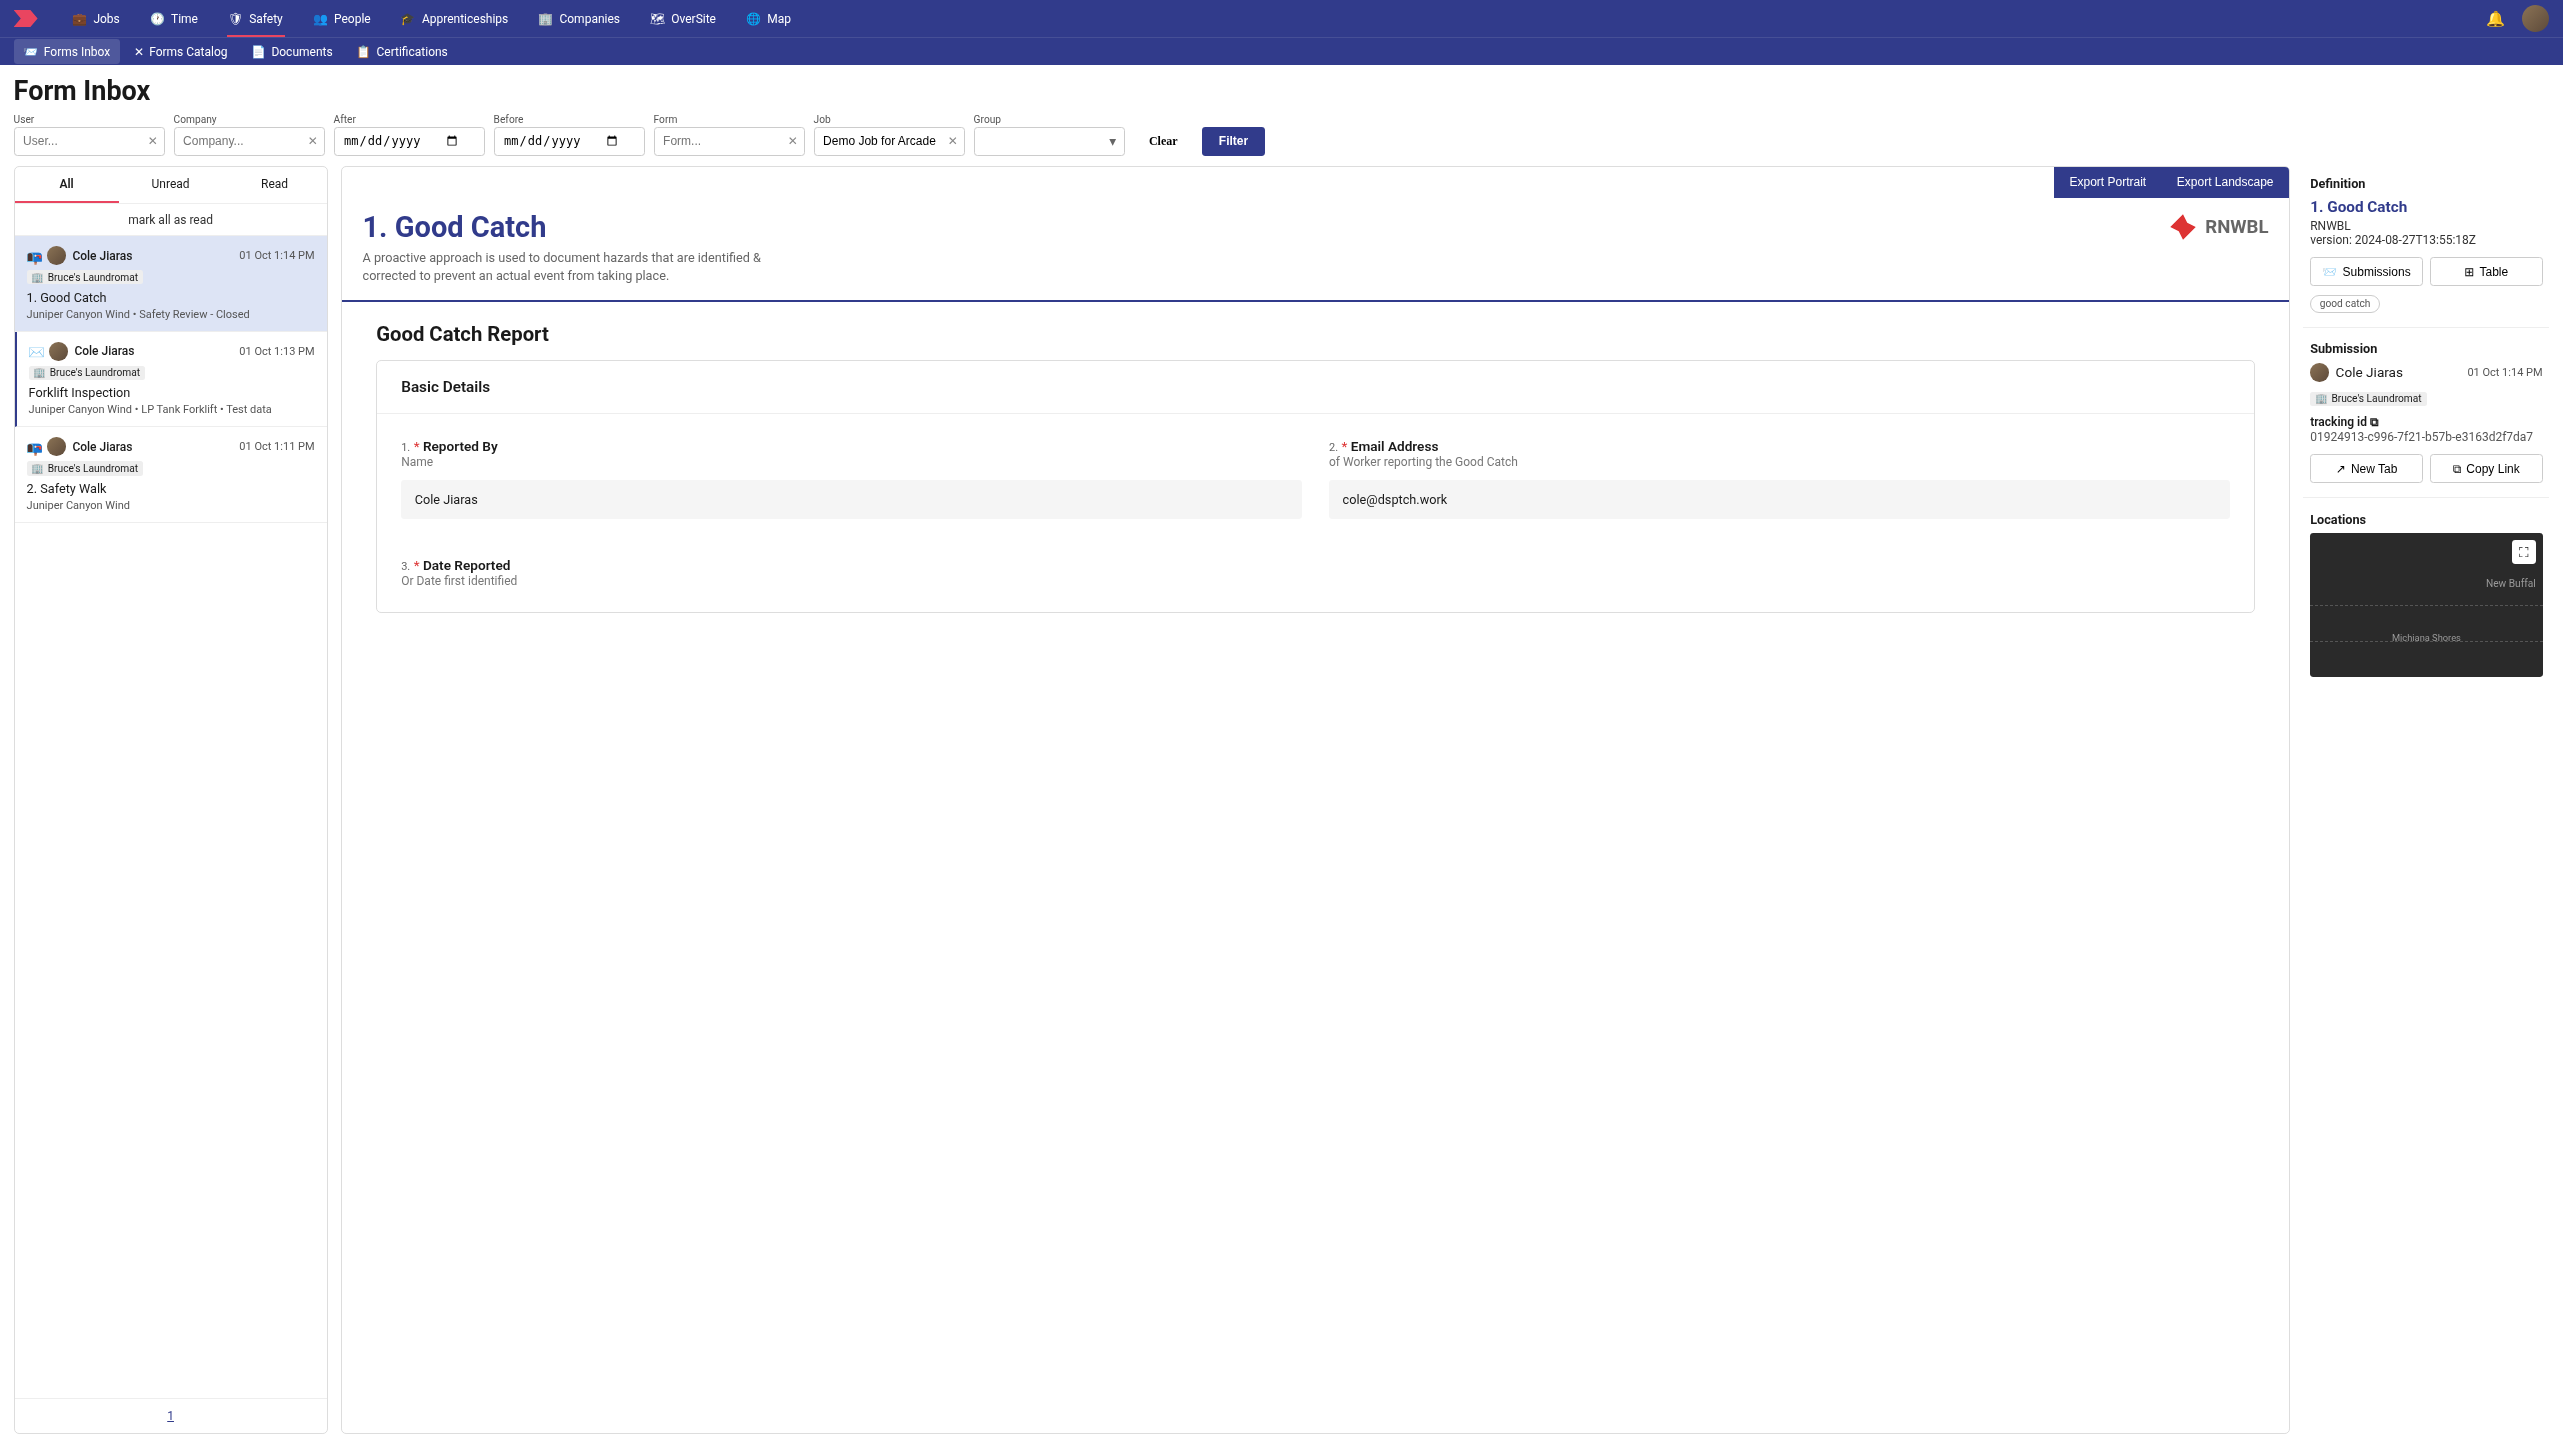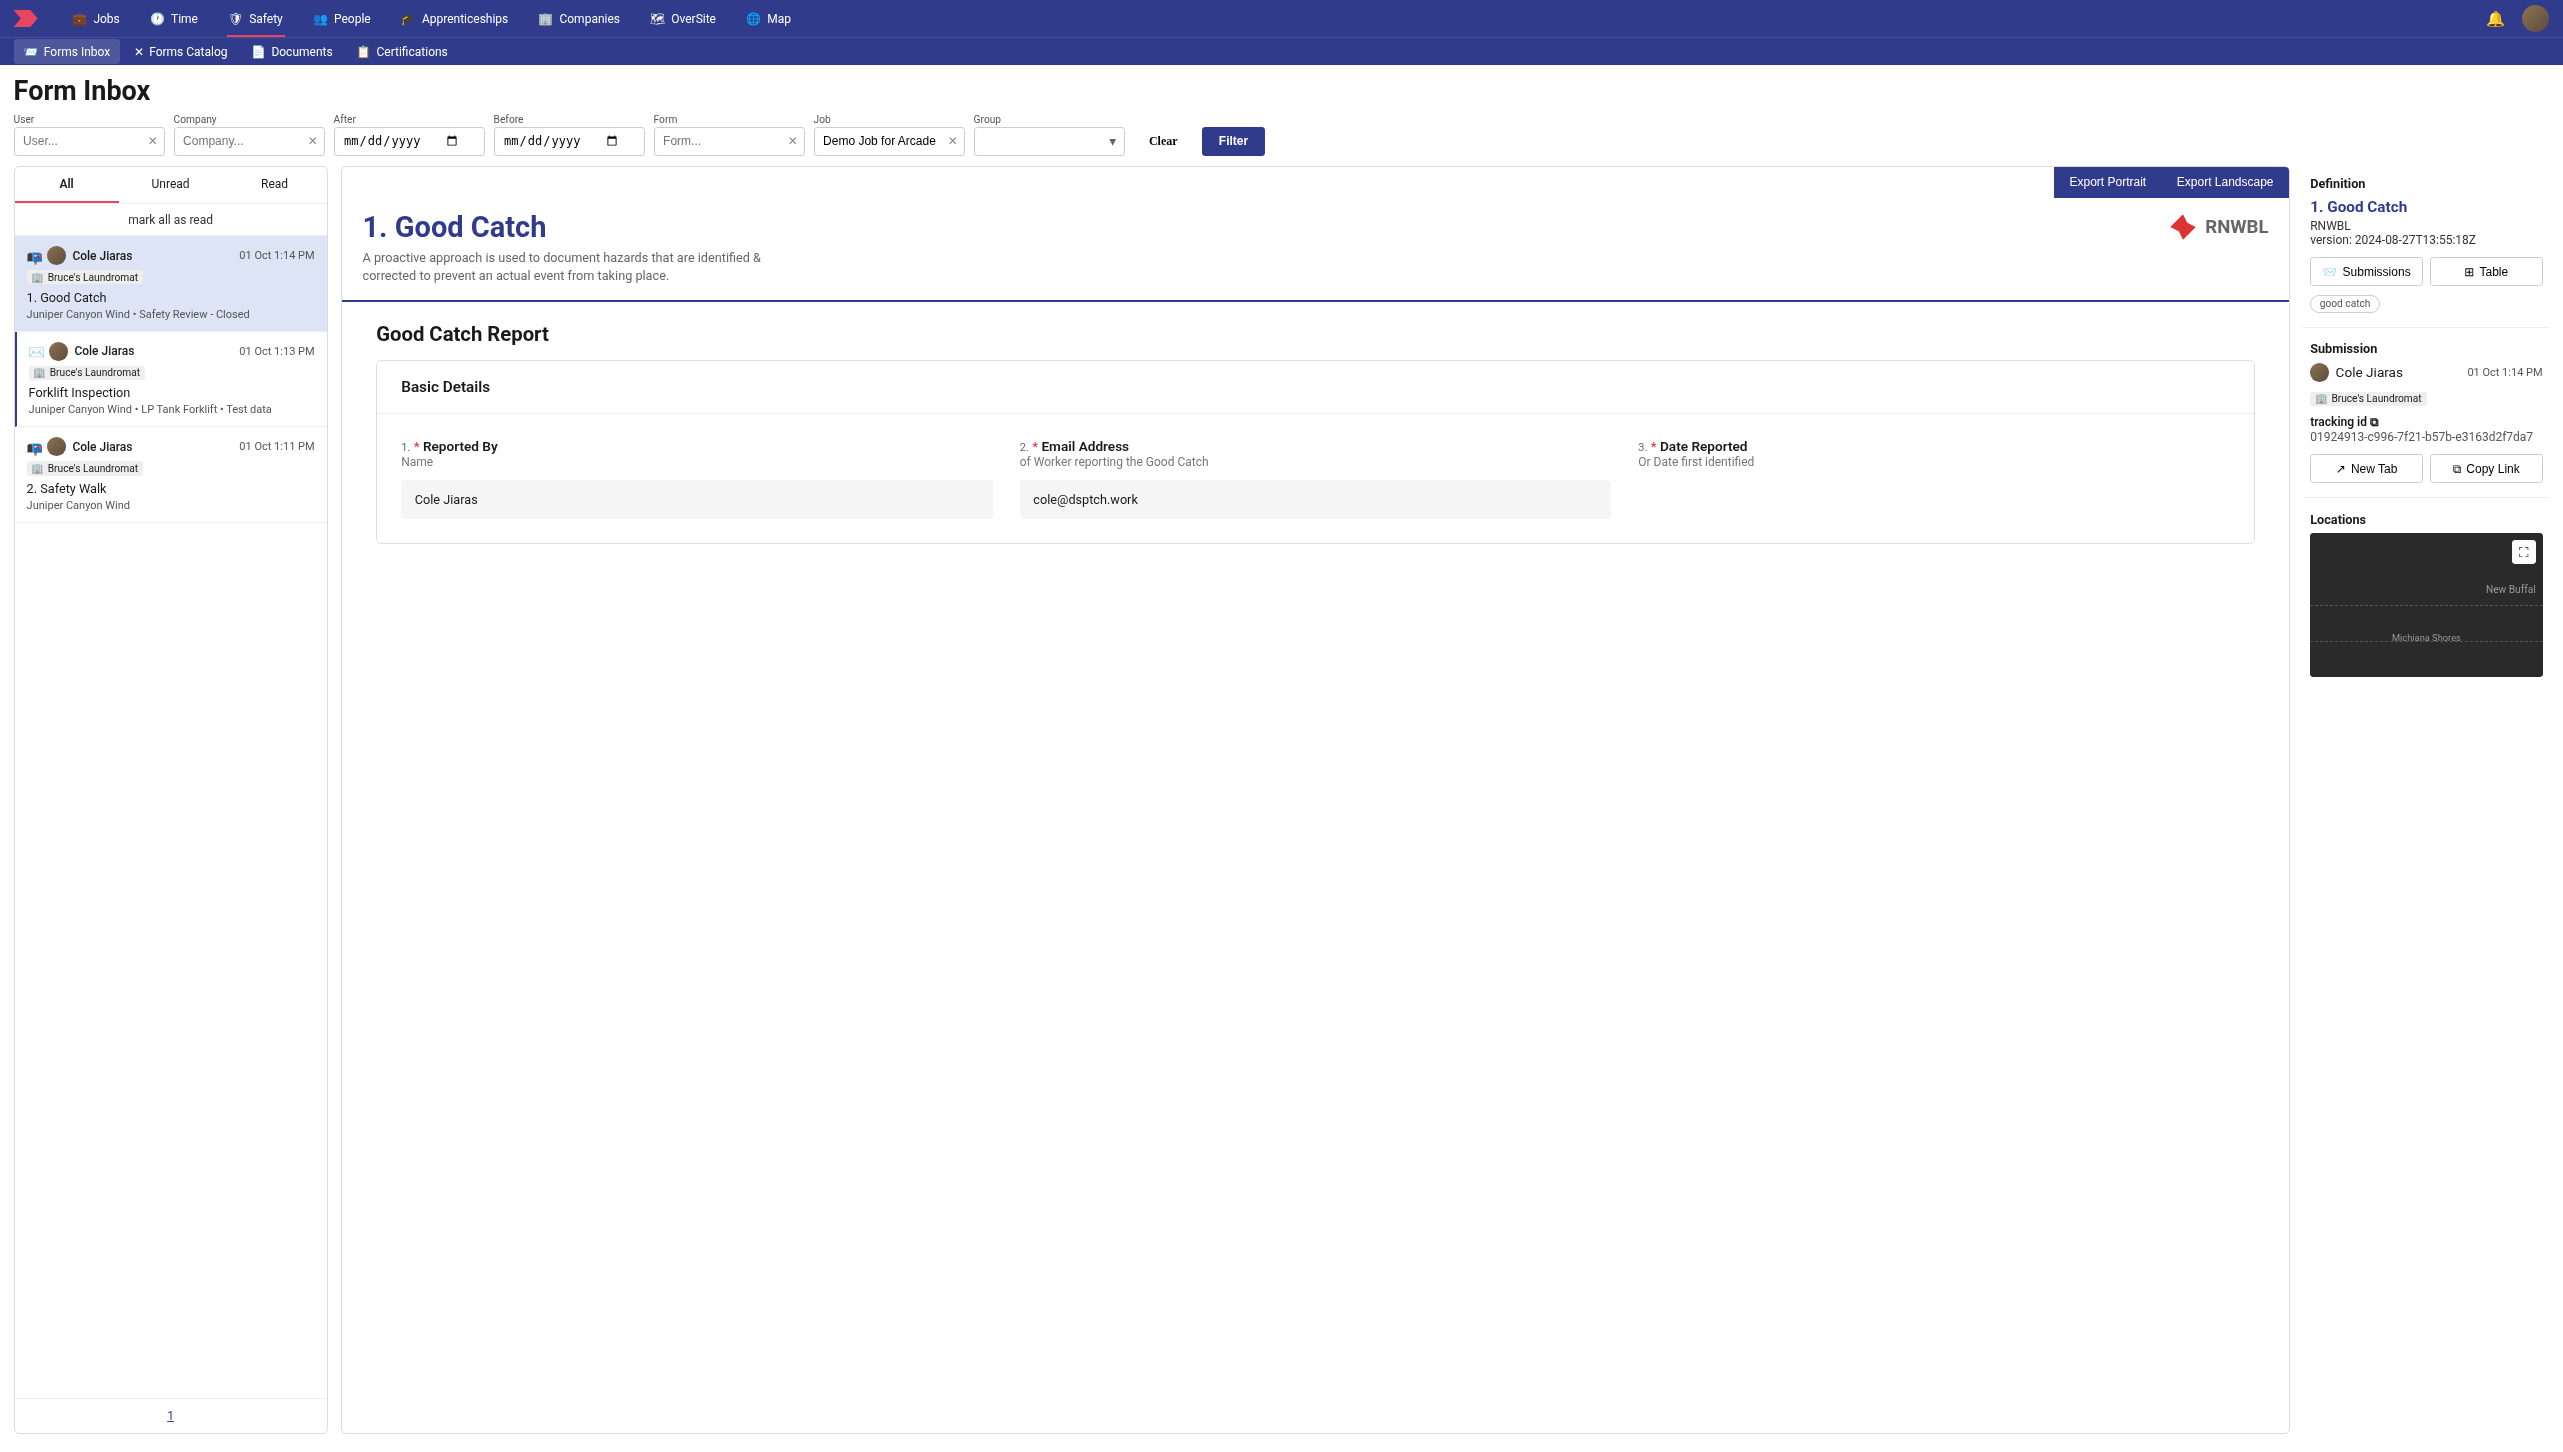--- a/index.html
+++ b/index.html
@@ -66,21 +66,21 @@
     .export-bar { display: flex; justify-content: flex-end; }
     .export-btn { background: #313b8b; color: #fff; border: none; padding: 8.5px 15.3px; font-size: 12px; cursor: pointer; }
     .form-header { display: flex; justify-content: space-between; align-items: flex-start; padding: 12px 20.3px 15.3px; border-bottom: 2.5px solid #313b8b; }
     .form-title { font-size: 29px; font-weight: 700; color: #313b8b; margin-bottom: 5.1px; }
     .form-subtitle { font-size: 12.7px; color: #666; max-width: 441px; line-height: 1.4; }
     .brand-logo { display: flex; align-items: center; gap: 5.1px; font-size: 18.6px; font-weight: 700; color: #666; }
     .brand-mark { width: 34px; height: 34px; }
     .form-section-title { font-size: 20.3px; font-weight: 700; padding: 20.3px 34px 13.6px; }
     .form-card { margin: 0 34px 20.3px; border: 0.8px solid #ddd; border-radius: 5.1px; }
     .card-header { padding: 17px 24px; font-size: 15.3px; font-weight: 600; border-bottom: 0.8px solid #eee; }
-    .field-grid { display: grid; grid-template-columns: 1fr 1fr 1fr; gap: 38px 27px; padding: 24px; }
+    .field-grid { display: grid; grid-template-columns: 1fr 1fr; gap: 38px 27px; padding: 24px; }
     .field { }
     .field-num { font-size: 11px; color: #666; margin-right: 3.4px; }
     .field-req { color: #d33; margin-right: 3.4px; }
     .field-label { font-size: 13.6px; font-weight: 600; }
     .field-sublabel { font-size: 12px; color: #777; margin-top: 1.7px; }
     .field-value { margin-top: 10.2px; background: #f5f5f5; padding: 12px 13.6px; border-radius: 3.4px; font-size: 12.7px; }
     
     
     .details-panel { width: 246px; padding: 10.2px 0; }
     .details-section { padding: 0 6.8px 13.6px; border-bottom: 0.8px solid #eee; margin-bottom: 13.6px; }
@@ -89,21 +89,21 @@
     .def-meta { font-size: 12px; color: #333; }
     .details-buttons { display: flex; gap: 6.8px; margin-top: 10.2px; }
     .detail-btn { flex: 1; display: flex; align-items: center; justify-content: center; gap: 5.1px; height: 29px; border: 0.8px solid #ccc; border-radius: 3.4px; background: #fff; font-size: 12px; cursor: pointer; }
     .tag-pill { display: inline-block; border: 0.8px solid #ccc; border-radius: 10.2px; padding: 2.5px 8.5px; font-size: 10.2px; color: #555; margin-top: 8.5px; }
     .sub-head { display: flex; align-items: center; gap: 6.8px; margin-bottom: 5.1px; }
     .sub-time { margin-left: auto; font-size: 11px; color: #555; }
     .tracking-label { font-size: 12px; font-weight: 600; margin-top: 8.5px; }
     .tracking-id { font-size: 12px; color: #555; word-break: break-all; margin-top: 1.7px; }
     .map-box { position: relative; height: 144px; background: #2a2a2a; border-radius: 3.4px; overflow: hidden; }
     .map-expand { position: absolute; top: 6.8px; right: 6.8px; width: 24px; height: 24px; background: #fff; border-radius: 3.4px; display: flex; align-items: center; justify-content: center; cursor: pointer; }
-    .map-label1 { position: absolute; top: 51px; right: 6.8px; color: #999; font-size: 10.2px; }
+    .map-label1 { position: absolute; top: 45px; right: 6.8px; color: #999; font-size: 10.2px; }
     .map-label2 { position: absolute; bottom: 34px; left: 50%; transform: translateX(-50%); color: #999; font-size: 9.3px; text-align: center; }
     .map-roads { position: absolute; inset: 0; }
     .road-h { position: absolute; left: 0; right: 0; height: 0.8px; border-top: 0.8px dashed #555; }
     
     select.filter-input { appearance: none; -webkit-appearance: none; background-image: none; padding-right: 24px; }
     .chevron-down { position: absolute; right: 8.5px; pointer-events: none; color: #666; }
   </style>
 </head>
 <body>
 

